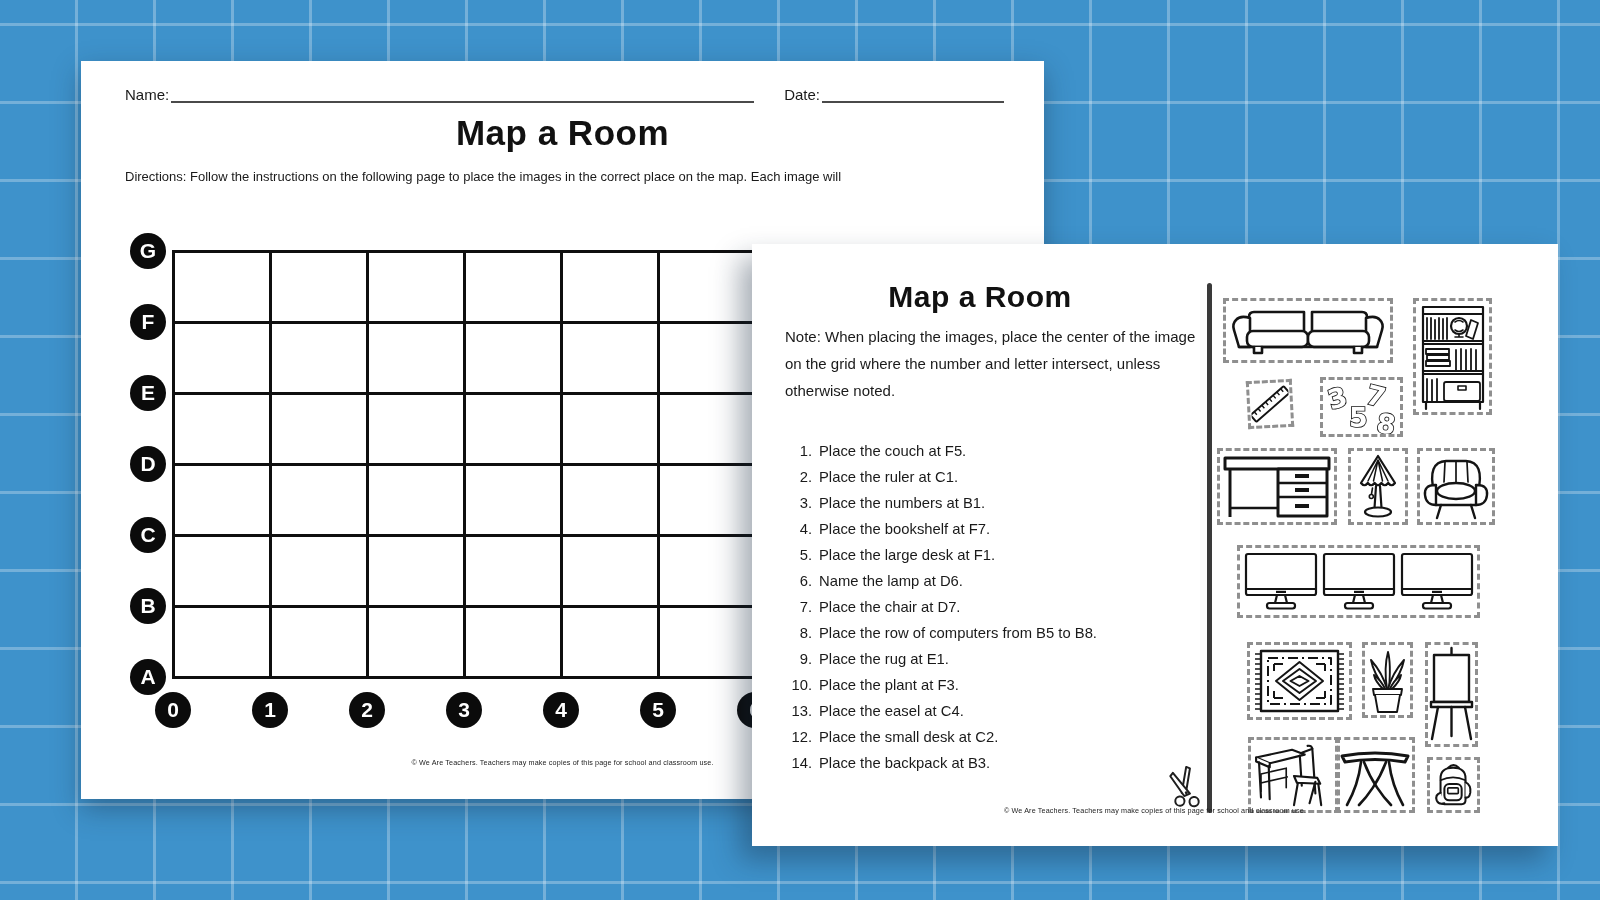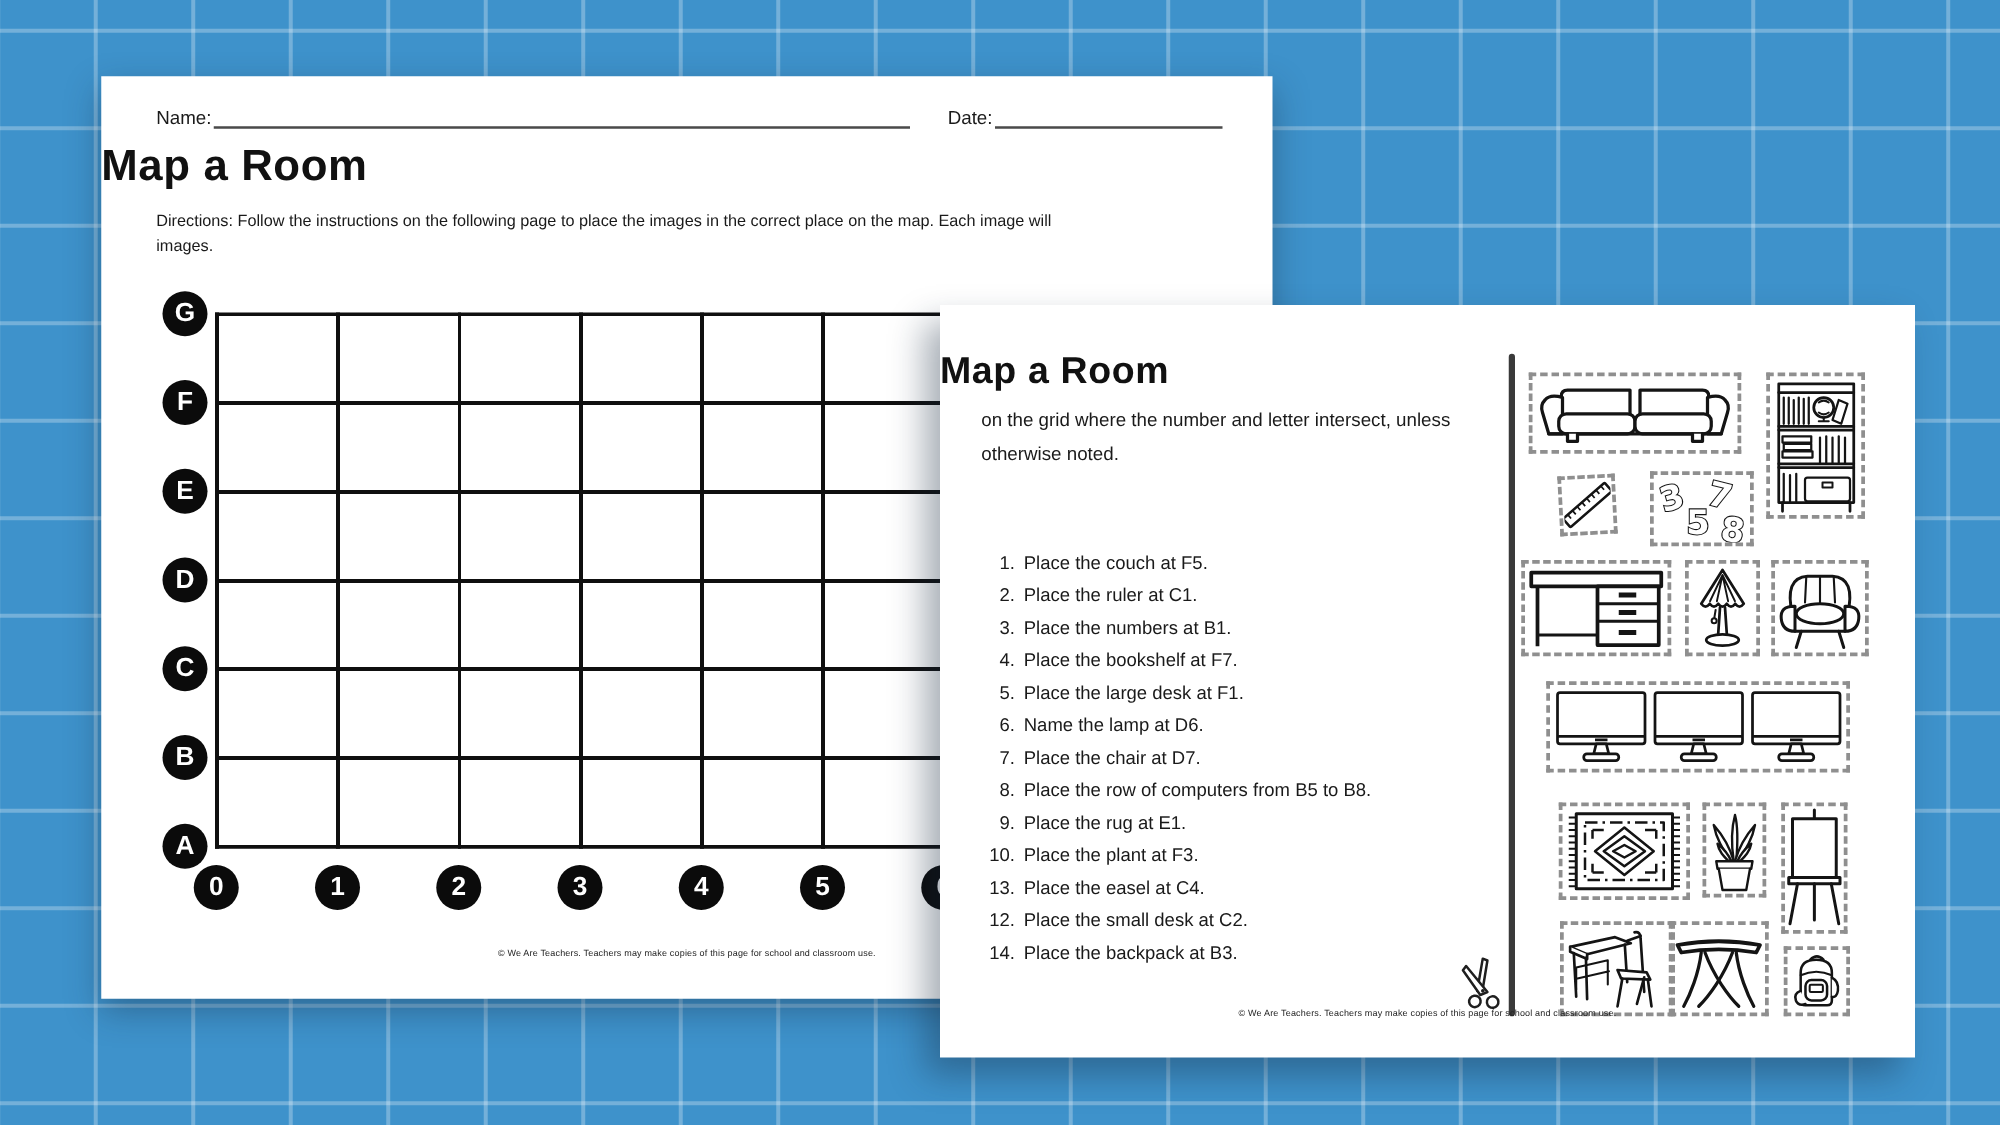--- a/index.html
+++ b/index.html
@@ -4,33 +4,33 @@
 <style>
   html,body{margin:0;padding:0;}
   body{font-family:"Liberation Sans",sans-serif;}
   .stage{position:relative;width:1600px;height:900px;overflow:hidden;
     background-color:#3E92CB;
     background-image:
       linear-gradient(to right, rgba(255,255,255,.28) 3px, transparent 3px),
       linear-gradient(to bottom, rgba(255,255,255,.28) 3px, transparent 3px);
     background-size:78px 78px;
     background-position:-3px 23px;}
-  .page{position:absolute;background:#fff;}
+  .page{position:absolute;background:#fff;padding-left:26px;}
   .page-left{left:81px;top:61px;width:937px;height:738px;z-index:1;
     box-shadow:0 10px 26px rgba(20,40,60,.38);}
   .page-right{left:752px;top:244px;width:780px;height:602px;z-index:2;
     box-shadow:-12px 14px 26px rgba(20,40,60,.38);}
   
   .name-row{position:absolute;left:44px;right:40px;top:24px;display:flex;align-items:flex-end;
     font-size:15px;color:#1a1a1a;}
   .blank-line{border-bottom:2px solid #4a4a4a;height:16px;}
   .name-line{flex:1;margin-left:2px;}
   .date-label{margin-left:30px;}
   .date-line{width:182px;margin-left:2px;}
-  .big-title{position:absolute;left:0;right:0;color:#111;
+  .big-title{position:absolute;left:0;right:0;text-align:center;color:#111;
     font-weight:bold;letter-spacing:.5px;}
   .title-left{top:52px;font-size:35px;}
   .directions{position:absolute;left:44px;top:106px;font-size:13px;line-height:19.5px;color:#1a1a1a;}
   .directions div{white-space:nowrap;}
   .grid{position:absolute;left:91px;top:189px;width:838px;height:429px;
     background-image:
       repeating-linear-gradient(to right, #0f0f0f 0 3px, transparent 3px 97px),
       repeating-linear-gradient(to bottom, #0f0f0f 0 3px, transparent 3px 71px);}
   .coord{position:absolute;width:36px;height:36px;border-radius:50%;background:#0b0b0b;
     color:#fff;font-weight:bold;font-size:21px;display:flex;align-items:center;justify-content:center;}
@@ -57,21 +57,20 @@
   <div class="page page-left">
     <div class="name-row">
       <span>Name:</span>
       <span class="blank-line name-line"></span>
       <span class="date-label">Date:</span>
       <span class="blank-line date-line"></span>
     </div>
     <div class="big-title title-left">Map a Room</div>
     <div class="directions">
       <div>Directions: Follow the instructions on the following page to place the images in the correct place on the map. Each image will</div>
-      <div>images.</div>
     </div>
 
     <div class="grid"></div>
 
     <div class="coord" style="left:49px;top:172px">G</div>
     <div class="coord" style="left:49px;top:243px">F</div>
     <div class="coord" style="left:49px;top:314px">E</div>
     <div class="coord" style="left:49px;top:385px">D</div>
     <div class="coord" style="left:49px;top:456px">C</div>
     <div class="coord" style="left:49px;top:527px">B</div>
@@ -84,20 +83,21 @@
     <div class="coord" style="left:462px;top:631px">4</div>
     <div class="coord" style="left:559px;top:631px">5</div>
     <div class="coord" style="left:656px;top:631px">6</div>
 
     <div class="footer" style="top:698px">© We Are Teachers. Teachers may make copies of this page for school and classroom use.</div>
   </div>
 
   <div class="page page-right">
     <div class="big-title title-right">Map a Room</div>
     <div class="note">
+      <div>Note: When placing the images, place the center of the image</div>
       <div>on the grid where the number and letter intersect, unless</div>
       <div>otherwise noted.</div>
     </div>
 
     <div class="ins-list">
       <div class="ins-row">
           <span class="ins-num">1.</span>
           <span>Place the couch at F5.</span>
         </div>
       <div class="ins-row">

